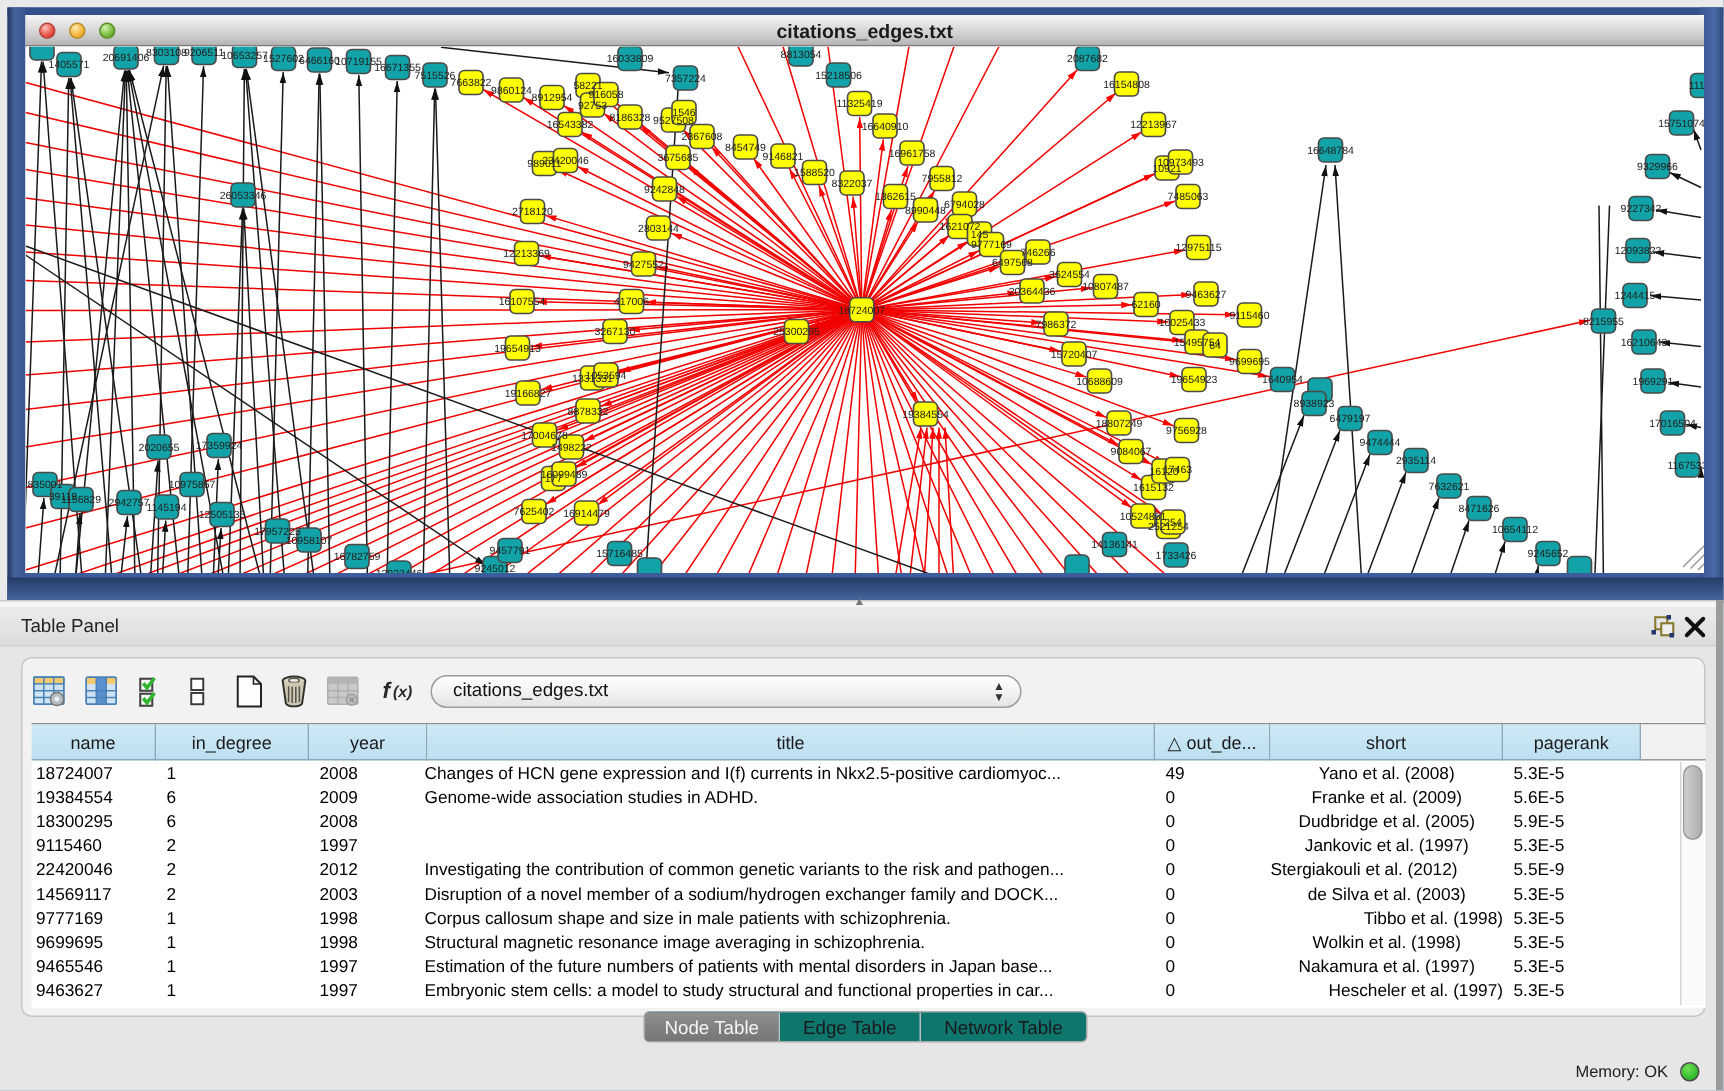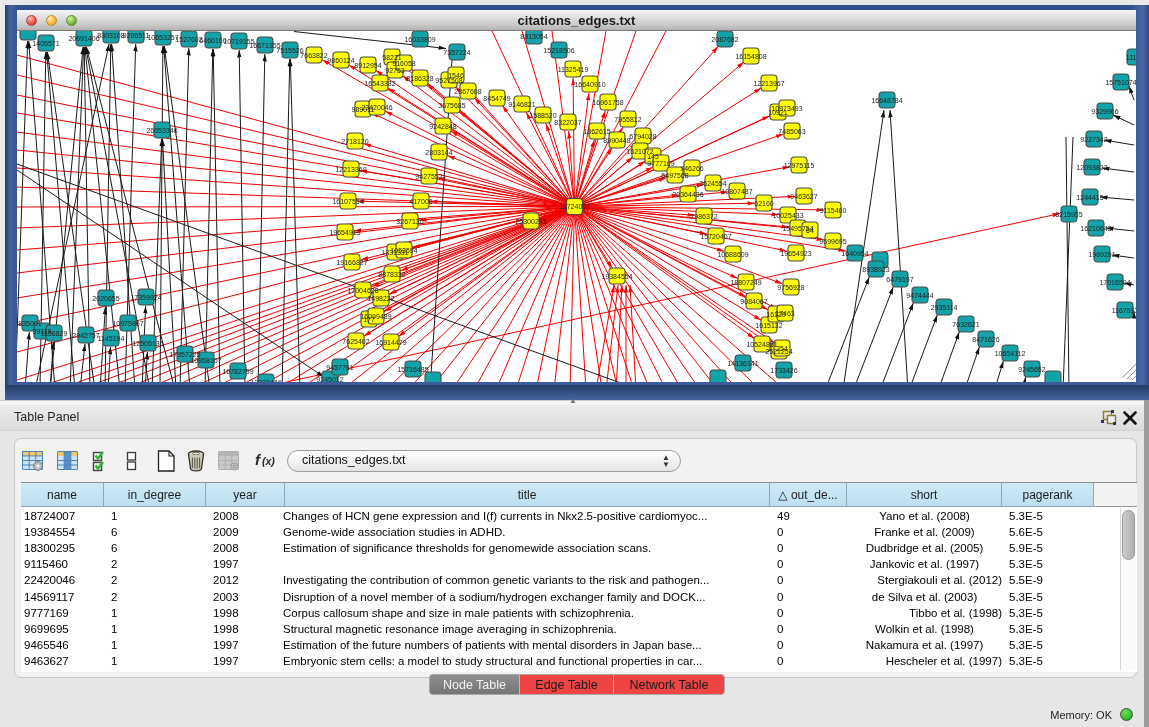--- a/index.html
+++ b/index.html
@@ -31,21 +31,21 @@
 #combo{left:268px;top:5px;width:394px;height:22px;background:linear-gradient(180deg,#ffffff,#f0f0f0 60%,#e4e4e4);border:1px solid #9d9d9d;border-radius:11px;font-size:12.5px;color:#111;line-height:19px;padding-left:14px}
 #combo .ar{position:absolute;right:10px;top:3px;font-size:8px;color:#333;line-height:7px;text-align:center}
 
 #tbl{left:6px;top:43px;width:1116px;height:190px;background:#fff;border-top:1px solid #8e8e8e}
 .hcell{position:absolute;top:0;height:24px;background:linear-gradient(180deg,#cfe9f6,#bcdff0);border-right:1px solid #89a9ba;border-bottom:1px solid #89a9ba;font-size:12px;color:#1c1c1c;text-align:center;line-height:24px}
 .row{position:absolute;left:0;width:1078px;height:16px;font-size:11.5px;color:#000;white-space:nowrap}
 .row span{position:absolute;line-height:16px}
 #vscroll{left:1099px;top:25px;width:16px;height:162px;background:#fafafa;border-left:1px solid #d5d5d5}
 #vthumb{left:1100.5px;top:27px;width:13px;height:50px;background:linear-gradient(90deg,#cdcdcd,#aeaeae);border:1px solid #989898;border-radius:7px}
 
-#tabs{left:429px;top:674px;width:296px;height:21px;border:1px solid #a9a9a9;border-radius:4px;background:#ef4444;overflow:hidden;display:flex}
+#tabs{left:429px;top:674px;width:296px;height:21px;border:1px solid #a9a9a9;border-radius:4px;background:#0f766e;overflow:hidden;display:flex}
 #tabs div{height:100%;line-height:20px;text-align:center;font-size:12.5px;color:#1a1a1a;border-right:1px solid #bdbdbd}
 #tabs .sel{background:linear-gradient(180deg,#8f8f8f,#757575);color:#f5f5f5}
 #mem{right:37px;top:709px;font-size:11px;color:#222}
 #memdot{right:16px;top:708px;width:13px;height:13px;border-radius:50%;background:radial-gradient(circle at 38% 30%,#6fdf55,#2fb82a 70%,#22951f);border:1px solid #4a4a4a}
 #redge{right:0;top:400px;width:5px;height:327px;background:#9b9b9b}
 svg text{font-family:"Liberation Sans",sans-serif}
 </style></head>
 <body>
 <div class="abs" id="frame">
   <div class="abs shadeT"></div>
@@ -661,40 +661,39 @@
           <span style="left:192px">2009</span>
           <span style="left:262px">Genome-wide association studies in ADHD.</span>
           <span style="left:756px">0</span>
           <span style="left:826px;width:155px;text-align:center">Franke et al. (2009)</span>
           <span style="left:988px">5.6E-5</span>
         </div>
         <div class="row" style="top:57.2px">
           <span style="left:3px">18300295</span>
           <span style="left:90px">6</span>
           <span style="left:192px">2008</span>
-          <span style="left:262px">Estimation of significance thresholds for genomewide association scans.</span>
           <span style="left:756px">0</span>
           <span style="left:826px;width:155px;text-align:center">Dudbridge et al. (2005)</span>
           <span style="left:988px">5.9E-5</span>
         </div>
         <div class="row" style="top:73.3px">
           <span style="left:3px">9115460</span>
           <span style="left:90px">2</span>
           <span style="left:192px">1997</span>
           <span style="left:756px">0</span>
           <span style="left:826px;width:155px;text-align:center">Jankovic et al. (1997)</span>
           <span style="left:988px">5.3E-5</span>
         </div>
         <div class="row" style="top:89.4px">
           <span style="left:3px">22420046</span>
           <span style="left:90px">2</span>
           <span style="left:192px">2012</span>
           <span style="left:262px">Investigating the contribution of common genetic variants to the risk and pathogen...</span>
           <span style="left:756px">0</span>
-          <span style="left:826px;width:155px;text-align:right">Stergiakouli et al. (2012)</span>
+          <span style="left:826px;width:155px;text-align:left">Stergiakouli et al. (2012)</span>
           <span style="left:988px">5.5E-9</span>
         </div>
         <div class="row" style="top:105.5px">
           <span style="left:3px">14569117</span>
           <span style="left:90px">2</span>
           <span style="left:192px">2003</span>
           <span style="left:262px">Disruption of a novel member of a sodium/hydrogen exchanger family and DOCK...</span>
           <span style="left:756px">0</span>
           <span style="left:826px;width:155px;text-align:center">de Silva et al. (2003)</span>
           <span style="left:988px">5.3E-5</span>

